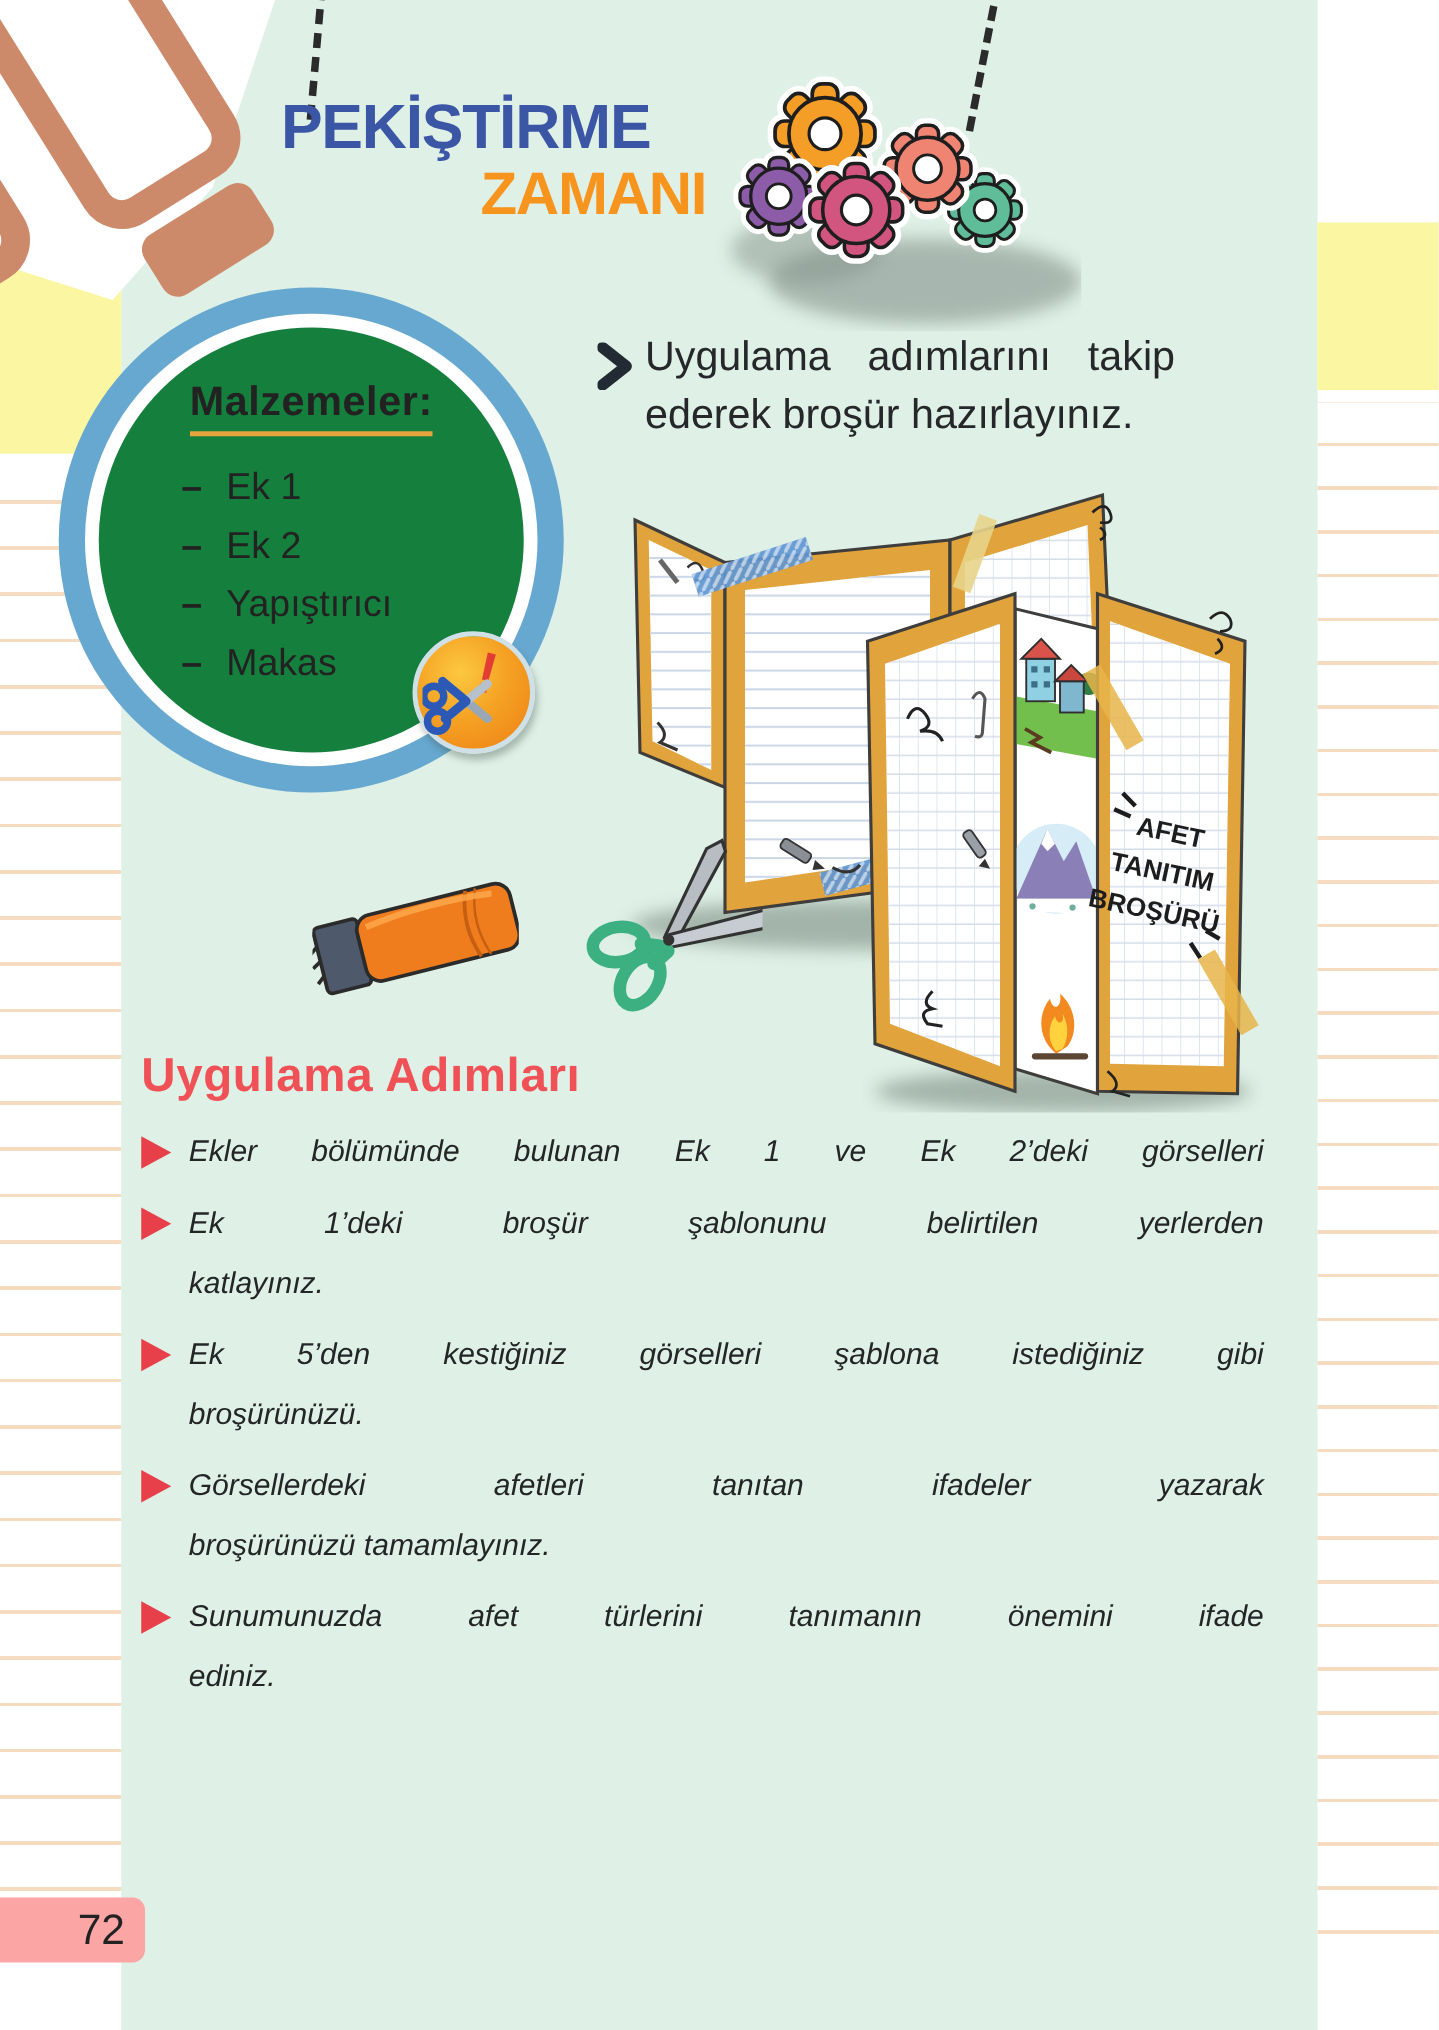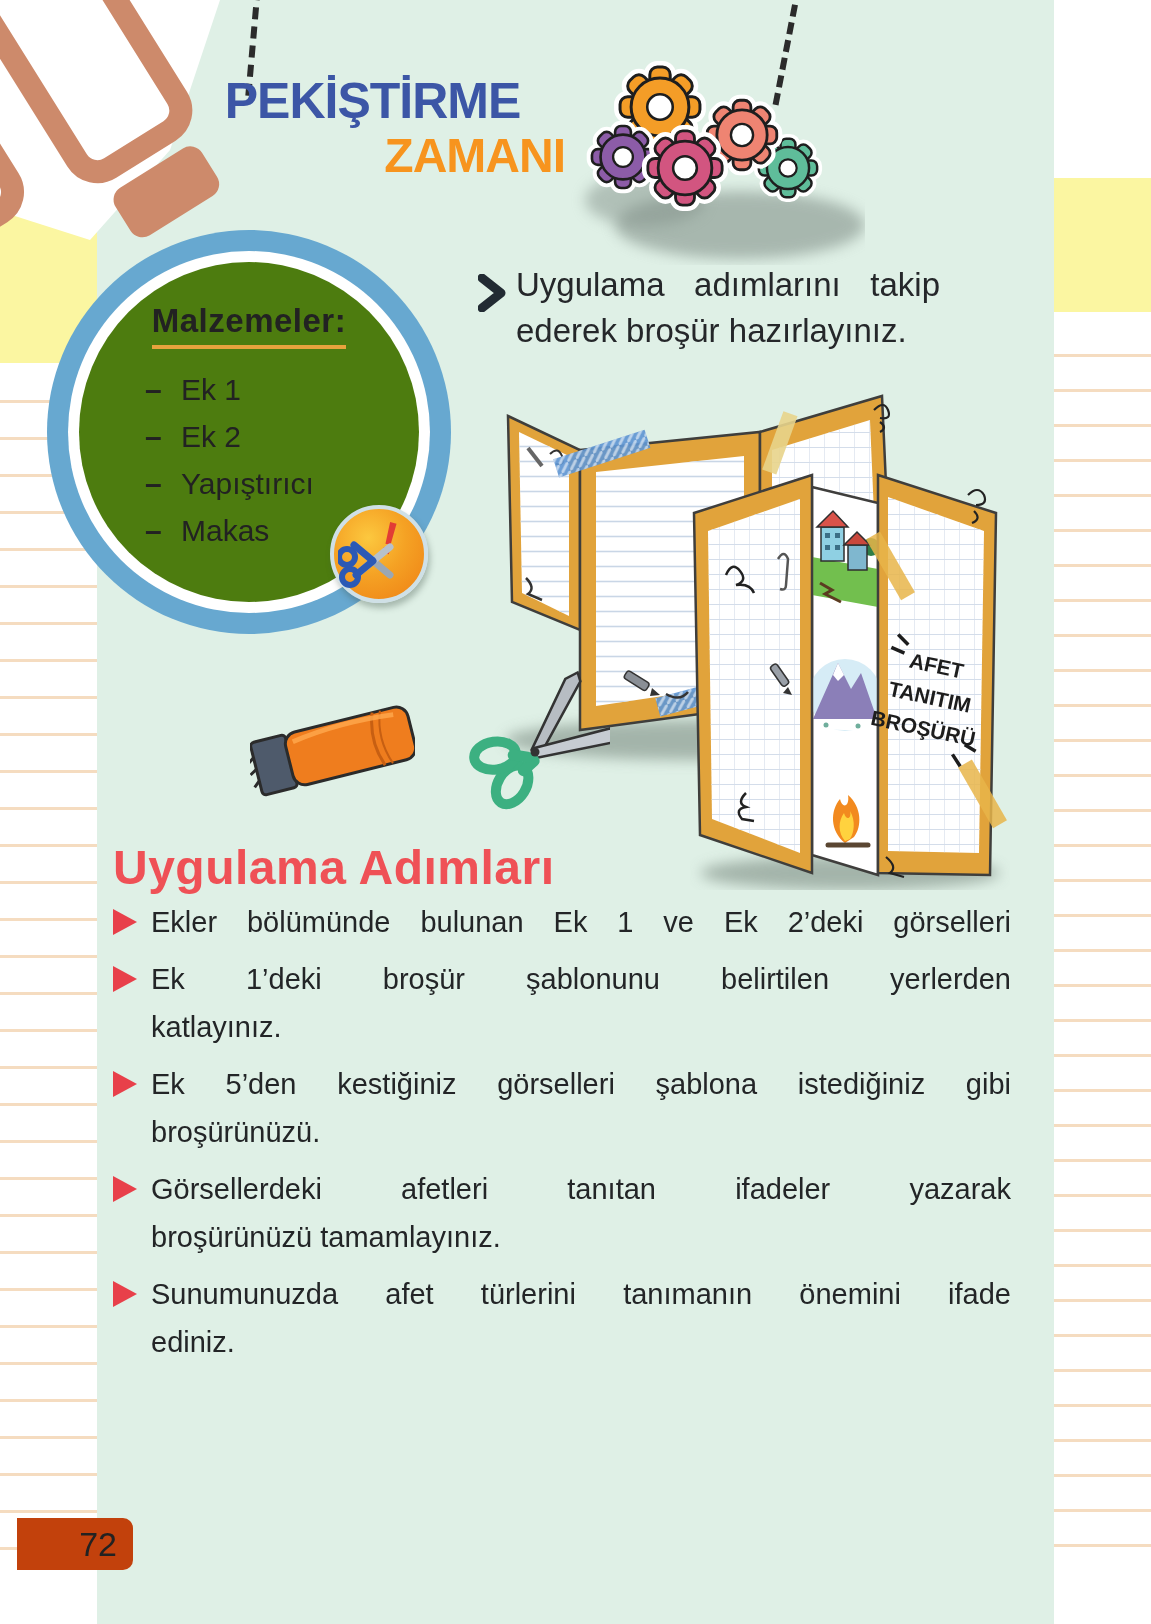--- a/index.html
+++ b/index.html
@@ -18,48 +18,48 @@
   
   .title1{left:180px;top:72px;width:385px;text-align:center;font-size:50px;font-weight:bold;
     letter-spacing:-1px;color:#3c56a6;}
   .title2{left:180px;top:128px;width:385px;text-align:right;font-size:48px;font-weight:bold;
     letter-spacing:-1px;color:#f7941e;}
   .hanger{border-left:6px dashed #2b2b2b;}
   .hanger1{left:250px;top:-12px;height:108px;transform:rotate(5deg);}
   .hanger2{left:784px;top:-14px;height:120px;transform:rotate(11deg);}
   
   .mat-circle{left:79px;top:262px;width:340px;height:340px;border-radius:50%;
-    background:#4d7c0f;box-shadow:0 0 0 11px #ffffff,0 0 0 32px #67a8d0;}
+    background:#15803d;box-shadow:0 0 0 11px #ffffff,0 0 0 32px #67a8d0;}
   .mat-title-wrap{position:absolute;left:0;top:40px;width:340px;text-align:center;}
   .mat-title{display:inline-block;font-size:33px;font-weight:bold;color:#222;
     border-bottom:4px solid #e8a33d;padding-bottom:5px;letter-spacing:.5px;}
   .mat-list{position:absolute;left:66px;top:104px;}
   .mat-row{display:flex;font-size:30px;color:#222;line-height:47px;white-space:nowrap;}
   .mat-dash{width:36px;font-weight:bold;}
   
   .badge{left:330px;top:505px;width:90px;height:90px;border-radius:50%;
     background:radial-gradient(circle at 38% 32%,#fcc83f 0%,#f5a224 45%,#ee7f14 100%);
     border:4px solid #cfe0e6;box-shadow:2px 5px 6px rgba(60,80,70,.35);}
   .badge-excl{position:absolute;left:48px;top:2px;font-size:46px;font-weight:bold;
     color:#e23c35;transform:rotate(14deg);}
   
   .instr-arrow{left:478px;top:274px;}
   .instr{left:516px;top:262px;width:424px;font-size:33px;color:#25272a;}
   .jline{white-space:nowrap;text-align:justify;text-align-last:justify;line-height:46px;}
   .nline{white-space:nowrap;line-height:46px;}
   
-  .steps-head{left:113px;top:840px;font-size:48px;font-weight:bold;color:#ef5156;letter-spacing:.5px;}
+  .steps-head{left:113px;top:840px;font-size:38px;font-weight:bold;color:#ef5156;letter-spacing:.5px;}
   .steps{left:113px;top:898px;width:900px;}
-  .step{position:relative;padding-left:38px;margin-bottom:9px;font-size:29px;color:#232527;}
+  .step{position:relative;padding-left:38px;margin-bottom:9px;font-size:24px;color:#232527;font-style:italic;}
   .step-line1{white-space:nowrap;text-align:justify;text-align-last:justify;line-height:48px;width:860px;}
   .step-line2{white-space:nowrap;line-height:48px;}
   .tri{position:absolute;left:0;top:11px;width:0;height:0;
     border-left:24px solid #e8404a;border-top:13px solid transparent;border-bottom:13px solid transparent;}
   
-  .pagenum{left:17px;top:1518px;width:116px;height:52px;background:#c2410c;
+  .pagenum{left:0;top:1518px;width:116px;height:52px;background:#fca5a5;
     border-radius:0 10px 10px 0;font-size:34px;color:#222;line-height:52px;
     text-align:right;padding-right:16px;box-sizing:border-box;}
   svg text{font-family:"Liberation Sans",sans-serif;}
 </style>
 </head>
 <body>
 
 <svg width="0" height="0" style="position:absolute">
   <defs>
     <filter id="soft" x="-60%" y="-60%" width="220%" height="220%">

